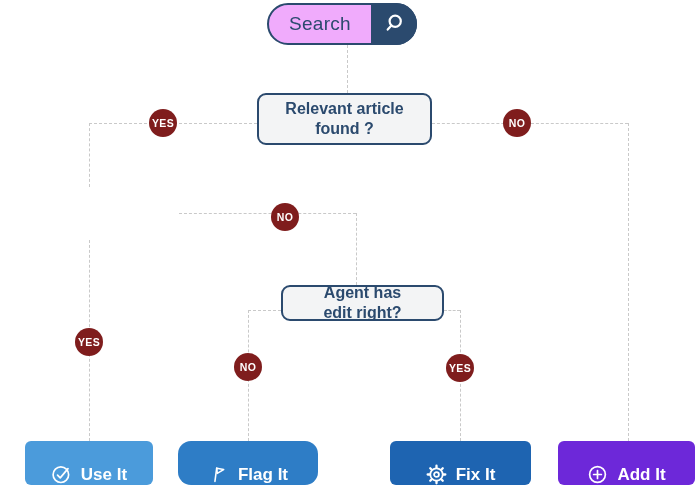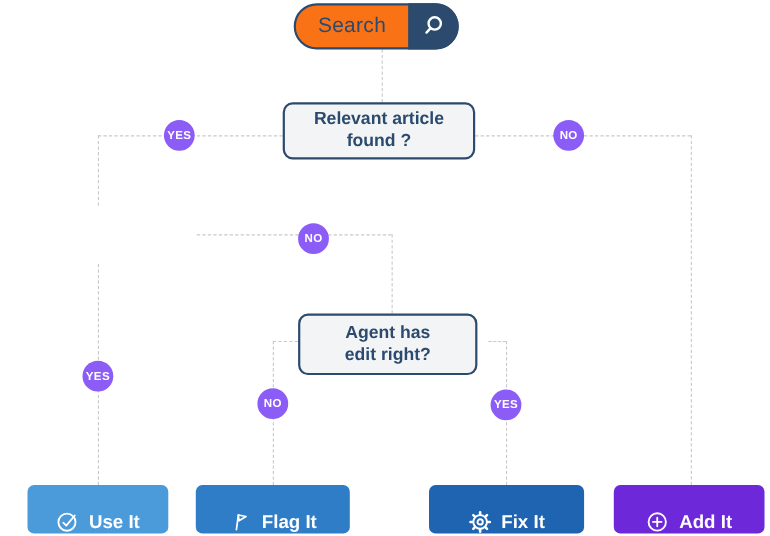--- a/index.html
+++ b/index.html
@@ -14,35 +14,35 @@
   .box{
     position:absolute;box-sizing:border-box;background:#f3f4f5;
     border:2px solid #2b4a6e;border-radius:9px;
     display:flex;align-items:center;justify-content:center;text-align:center;
     color:#2b4a6e;font-size:16px;font-weight:600;line-height:1.25;
     white-space:pre-line;padding:4px 8px;
   }
   
   .badge{
     position:absolute;width:28px;height:28px;border-radius:50%;
-    background:#8b5cf6;color:#ffffff;font-size:10.5px;font-weight:700;
+    background:#7f1d1d;color:#ffffff;font-size:10.5px;font-weight:700;
     letter-spacing:.3px;display:flex;align-items:center;justify-content:center;
   }
   
   .action-btn{
     position:absolute;top:441px;height:44px;border-radius:6px;
     display:flex;align-items:flex-end;justify-content:center;gap:9px;
     color:#ffffff;font-size:17px;font-weight:600;cursor:pointer;
   }
   .action-btn svg{flex:0 0 auto;}
   
   .search-pill{
     position:absolute;left:267px;top:3px;width:150px;height:42px;
     box-sizing:border-box;border:2px solid #2b4a6e;border-radius:22px;
-    background:#f97316;display:flex;cursor:pointer;
+    background:#f0abfc;display:flex;cursor:pointer;
   }
   .search-label{
     flex:1;display:flex;align-items:center;justify-content:center;
     color:#2b4a6e;font-size:19px;font-weight:500;letter-spacing:.3px;
   }
   .search-cap{
     width:46px;margin:-2px -2px -2px 0;background:#2b4a6e;
     border-radius:0 22px 22px 0;
     display:flex;align-items:center;justify-content:center;
   }
@@ -75,21 +75,21 @@
           <path d="M9.4 13.6 L5.7 17.6"></path>
         </g>
       </svg>
     </span>
   </div>
 
   <div class="box" style="left:257px;top:93px;width:175px;height:52px;">
     <span>Relevant article
 found ?</span>
   </div>
-  <div class="box" style="left:271px;top:285px;width:163px;height:56px;">
+  <div class="box" style="left:281px;top:285px;width:163px;height:36px;">
     <span>Agent has
 edit right?</span>
   </div>
 
   <div class="badge" style="left:149px;top:109px;">YES</div>
   <div class="badge" style="left:503px;top:109px;">NO</div>
   <div class="badge" style="left:271px;top:203px;">NO</div>
   <div class="badge" style="left:75px;top:328px;">YES</div>
   <div class="badge" style="left:234px;top:353px;">NO</div>
   <div class="badge" style="left:446px;top:354px;">YES</div>
@@ -97,21 +97,21 @@
   <div class="action-btn" style="left: 25px; width: 128px; background: rgb(75, 155, 219);">
     <svg width="21" height="21" viewBox="0 0 20 20">
       <g class="icon-stroke" stroke-width="1.6">
         <circle cx="9.4" cy="10.2" r="7.4"></circle>
         <path d="M6.2 10.6 L8.8 13.2 L16.2 4.4"></path>
       </g>
     </svg>
     <span>Use It</span>
   </div>
 
-  <div class="action-btn" style="left: 178px; width: 140px; background: rgb(46, 125, 198);">
+  <div class="action-btn" style="left: 178px; width: 140px; background: rgb(46, 125, 198); border-radius: 13px;">
     <svg width="21" height="21" viewBox="0 0 20 20">
       <g class="icon-stroke" stroke-width="1.5">
         <path d="M6.6 16.6 L8.3 3.8"></path>
         <path d="M8.3 4 L14.9 5.3 L8.8 9 Z"></path>
       </g>
     </svg>
     <span>Flag It</span>
   </div>
 
   <div class="action-btn" style="left: 390px; width: 141px; background: rgb(30, 100, 177);">

